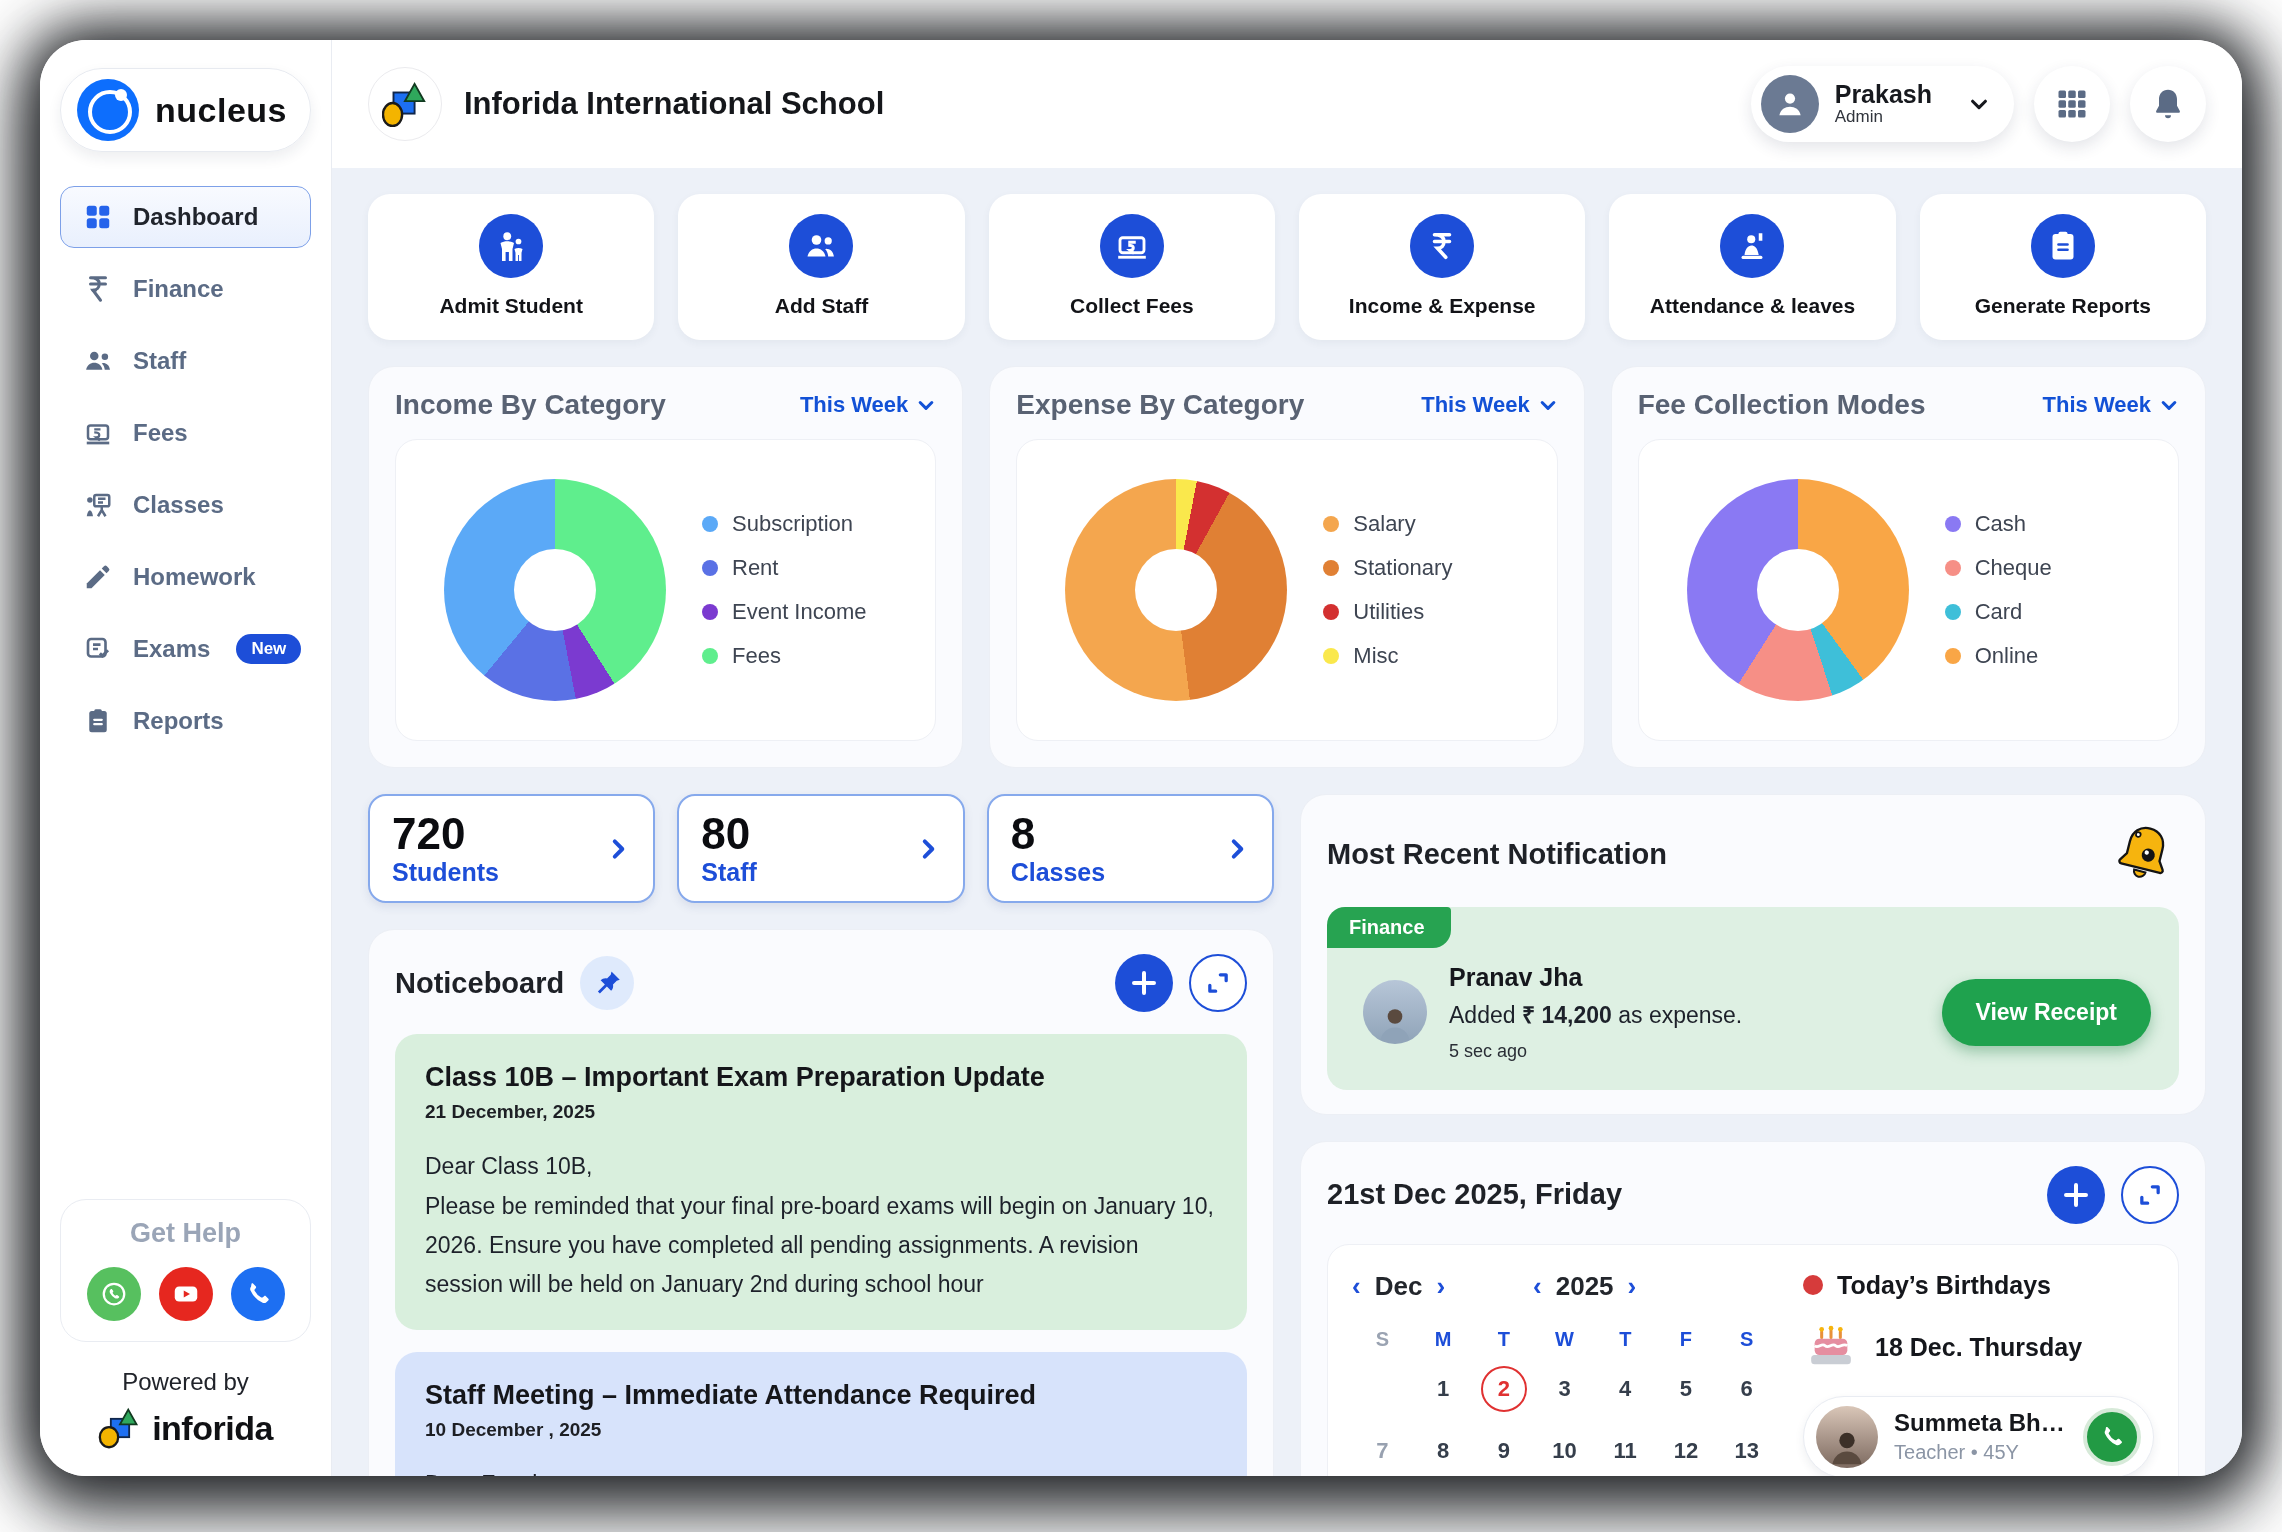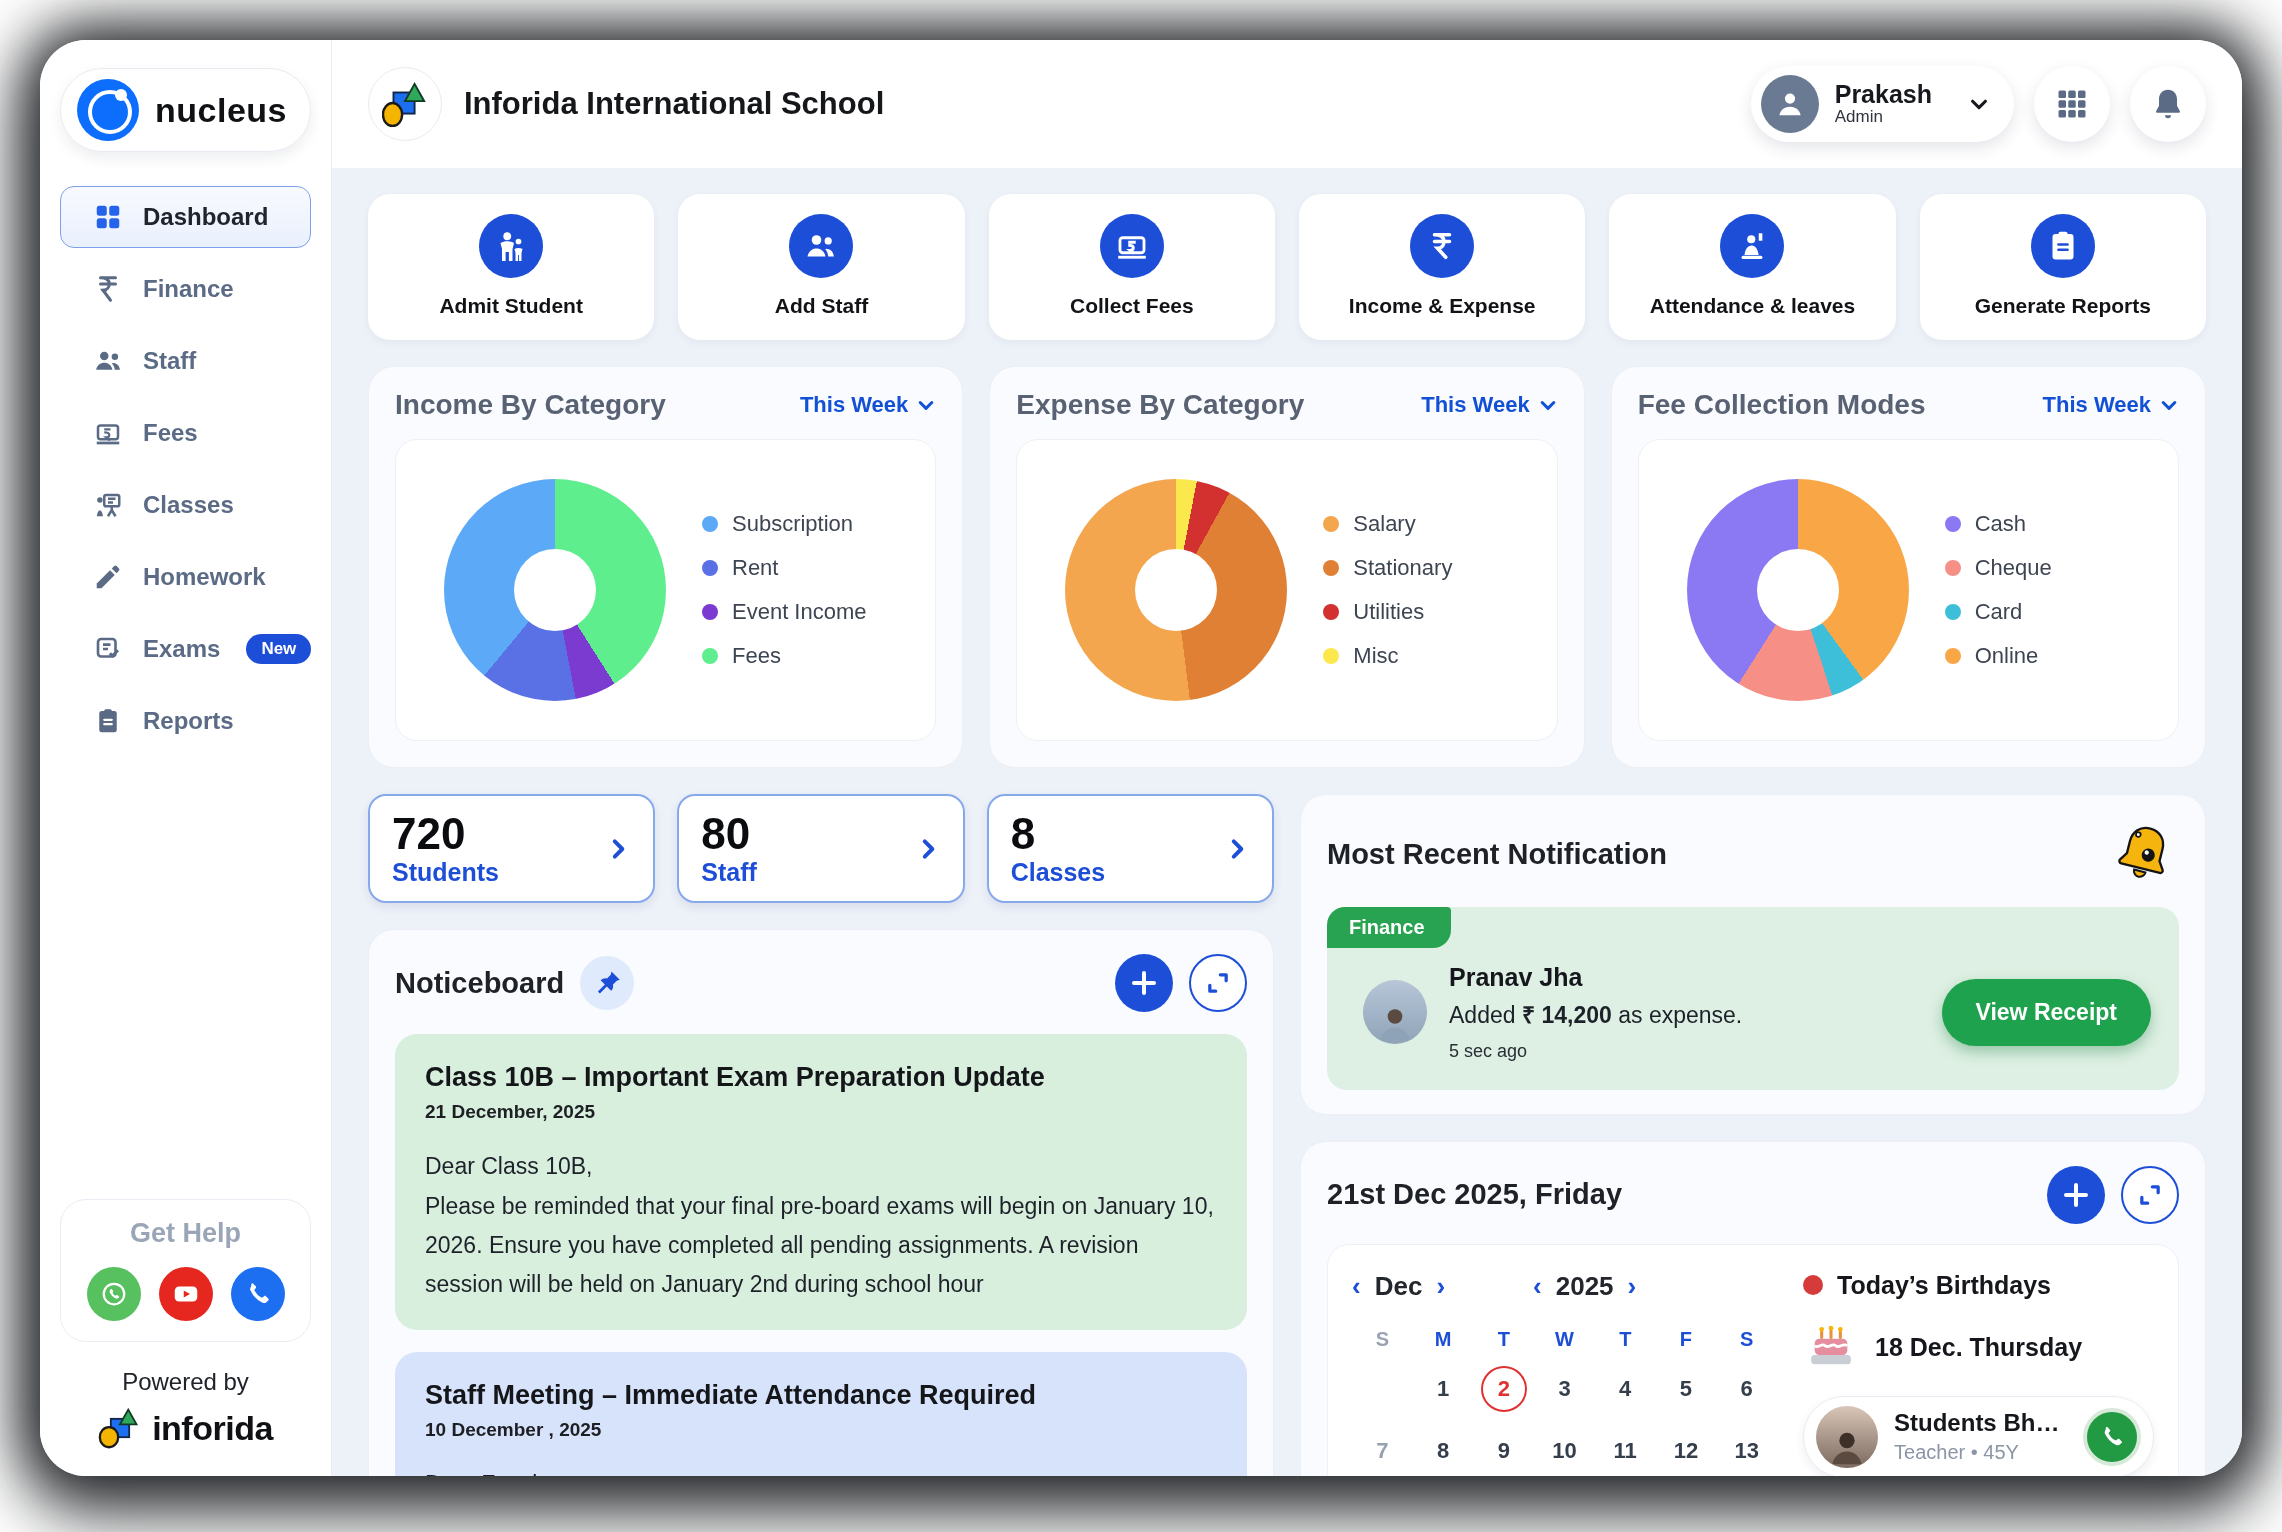--- a/index.html
+++ b/index.html
@@ -15,21 +15,21 @@
   .brand-pill { display:flex; align-items:center; gap:16px; border:1px solid #e7eaf0;
                 border-radius:46px; padding:10px 16px; box-shadow:0 6px 14px rgba(30,40,70,.08); }
   .brand-logo { width:62px; height:62px; border-radius:50%; background:#0d6efd; position:relative; flex:0 0 auto;}
   .brand-logo:before { content:""; position:absolute; left:11px; top:11px; width:36px; height:36px;
                        border:4px solid #fff; border-radius:50%; }
   .brand-logo:after { content:""; position:absolute; right:12px; top:10px; width:12px; height:12px;
                       background:#fff; border-radius:50%; }
   .brand-name { font-size:34px; font-weight:bold; color:#101114; letter-spacing:.5px; }
 
   .nav { margin-top:34px; display:flex; flex-direction:column; gap:10px; }
-  .nav-item { display:flex; align-items:center; gap:20px; padding:15px 32px; border-radius:14px;
+  .nav-item { display:flex; align-items:center; gap:20px; padding:15px 22px; border-radius:14px;
               color:#5b6b85; font-size:24px; font-weight:600; cursor:pointer; border:1.5px solid transparent; }
   .nav-item svg { width:30px; height:30px; flex:0 0 auto; }
   .nav-item.active { background:linear-gradient(180deg,#f8faff,#e9f0fd); border-color:#7da0e8; color:#20242c; font-weight:bold; }
   .nav-badge { margin-left:6px; background:#1d4ed8; color:#fff; font-size:17px; font-weight:bold;
                padding:5px 15px; border-radius:999px; }
 
   .gethelp { margin-top:auto; border:1px solid #e9ecf2; border-radius:26px; padding:18px 16px 20px; text-align:center; }
   .gethelp-title { color:#9aa5b7; font-size:27px; font-weight:bold; }
   .gethelp-row { display:flex; justify-content:center; gap:18px; margin-top:18px; }
   .help-btn { width:54px; height:54px; border-radius:50%; display:flex; align-items:center; justify-content:center; cursor:pointer; }
@@ -730,21 +730,21 @@
                   <span>18 Dec. Thursday</span>
                 </div>
                 <div class="bday-card">
                   <div class="bday-ava">
                     <svg viewBox="0 0 24 24">
                         <circle cx="12" cy="9" r="4.2" fill="#3c3028"></circle>
                         <path d="M4 22c.9-4.5 4.2-7 8-7s7.1 2.5 8 7z" fill="#5a4a3f"></path>
                       </svg>
                   </div>
                   <div>
-                    <div class="bday-name">Students Bh…</div>
+                    <div class="bday-name">Summeta Bh…</div>
                     <div class="bday-meta">Teacher • 45Y</div>
                   </div>
                   <div class="wa-btn">
                     <svg viewBox="0 0 24 24">
                         <path fill="#fff" d="M6.8 3.8c.4-.4 1-.5 1.4-.1l2 2c.4.4.4 1 .1 1.4l-1 1.3c-.2.3-.2.7 0 1a12 12 0 005.3 5.3c.3.2.7.2 1 0l1.3-1c.4-.3 1-.3 1.4.1l2 2c.4.4.3 1-.1 1.4l-1.5 1.3c-.8.7-2 .9-3 .4A19.5 19.5 0 016 9.2c-.5-1-.3-2.2.4-3z"></path>
                       </svg>
                   </div>
                 </div>
 
               </div>

